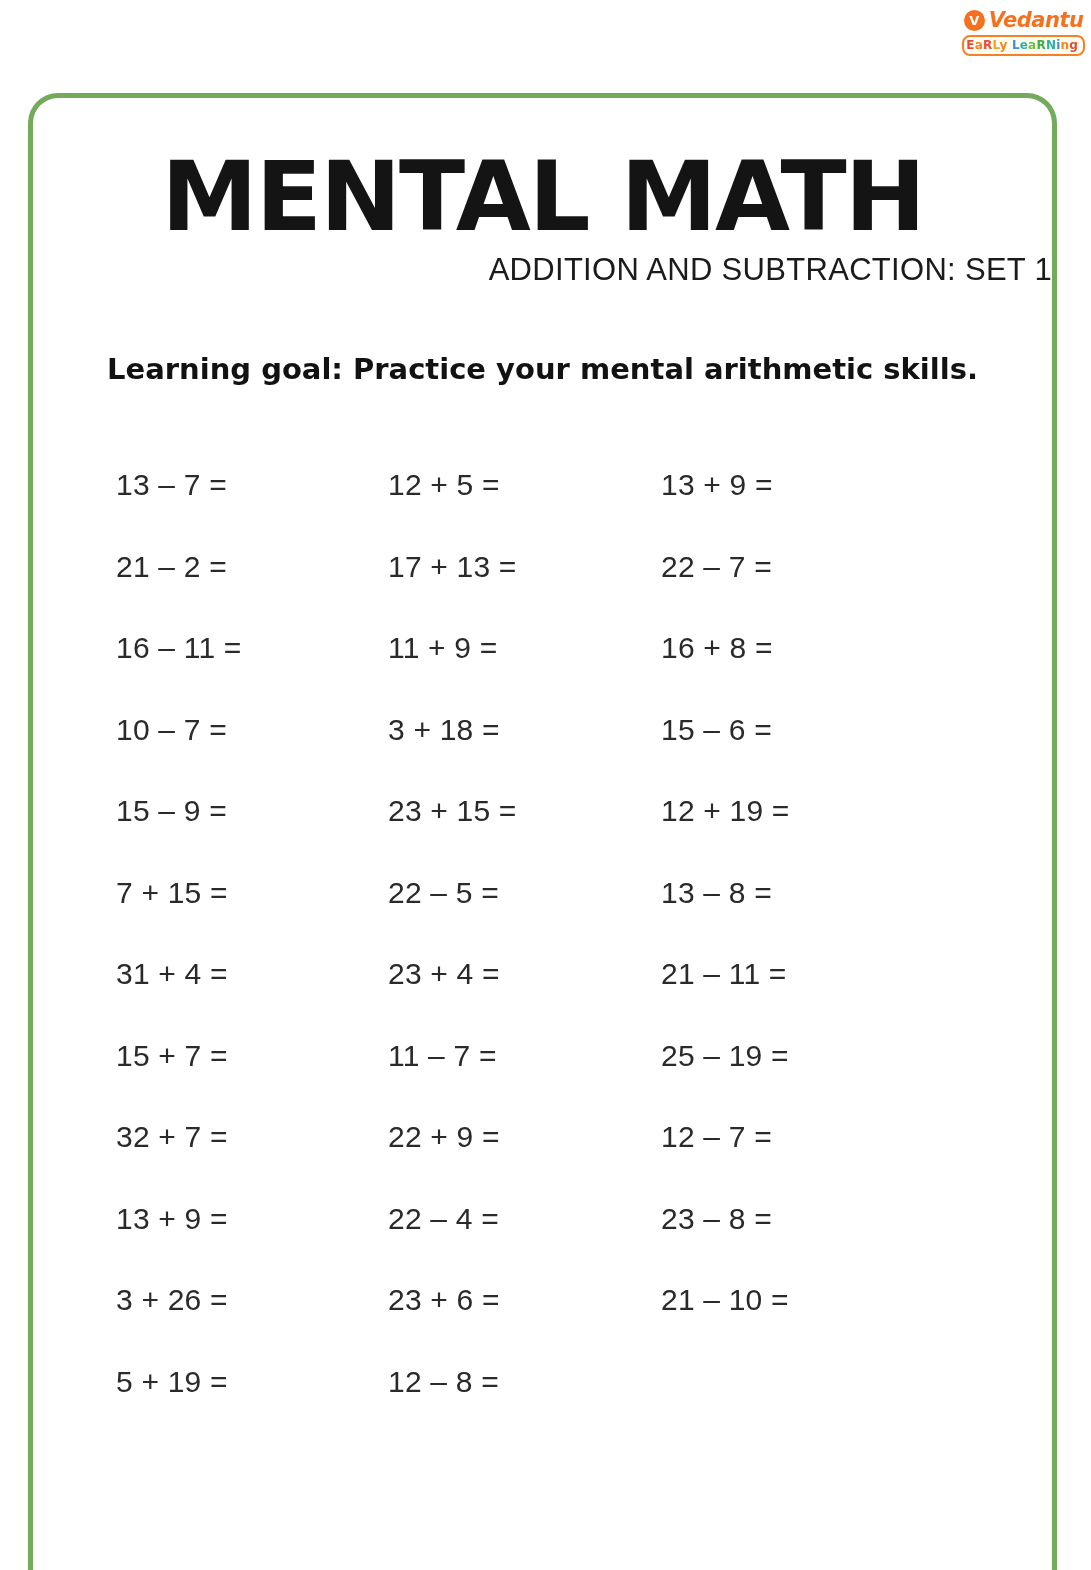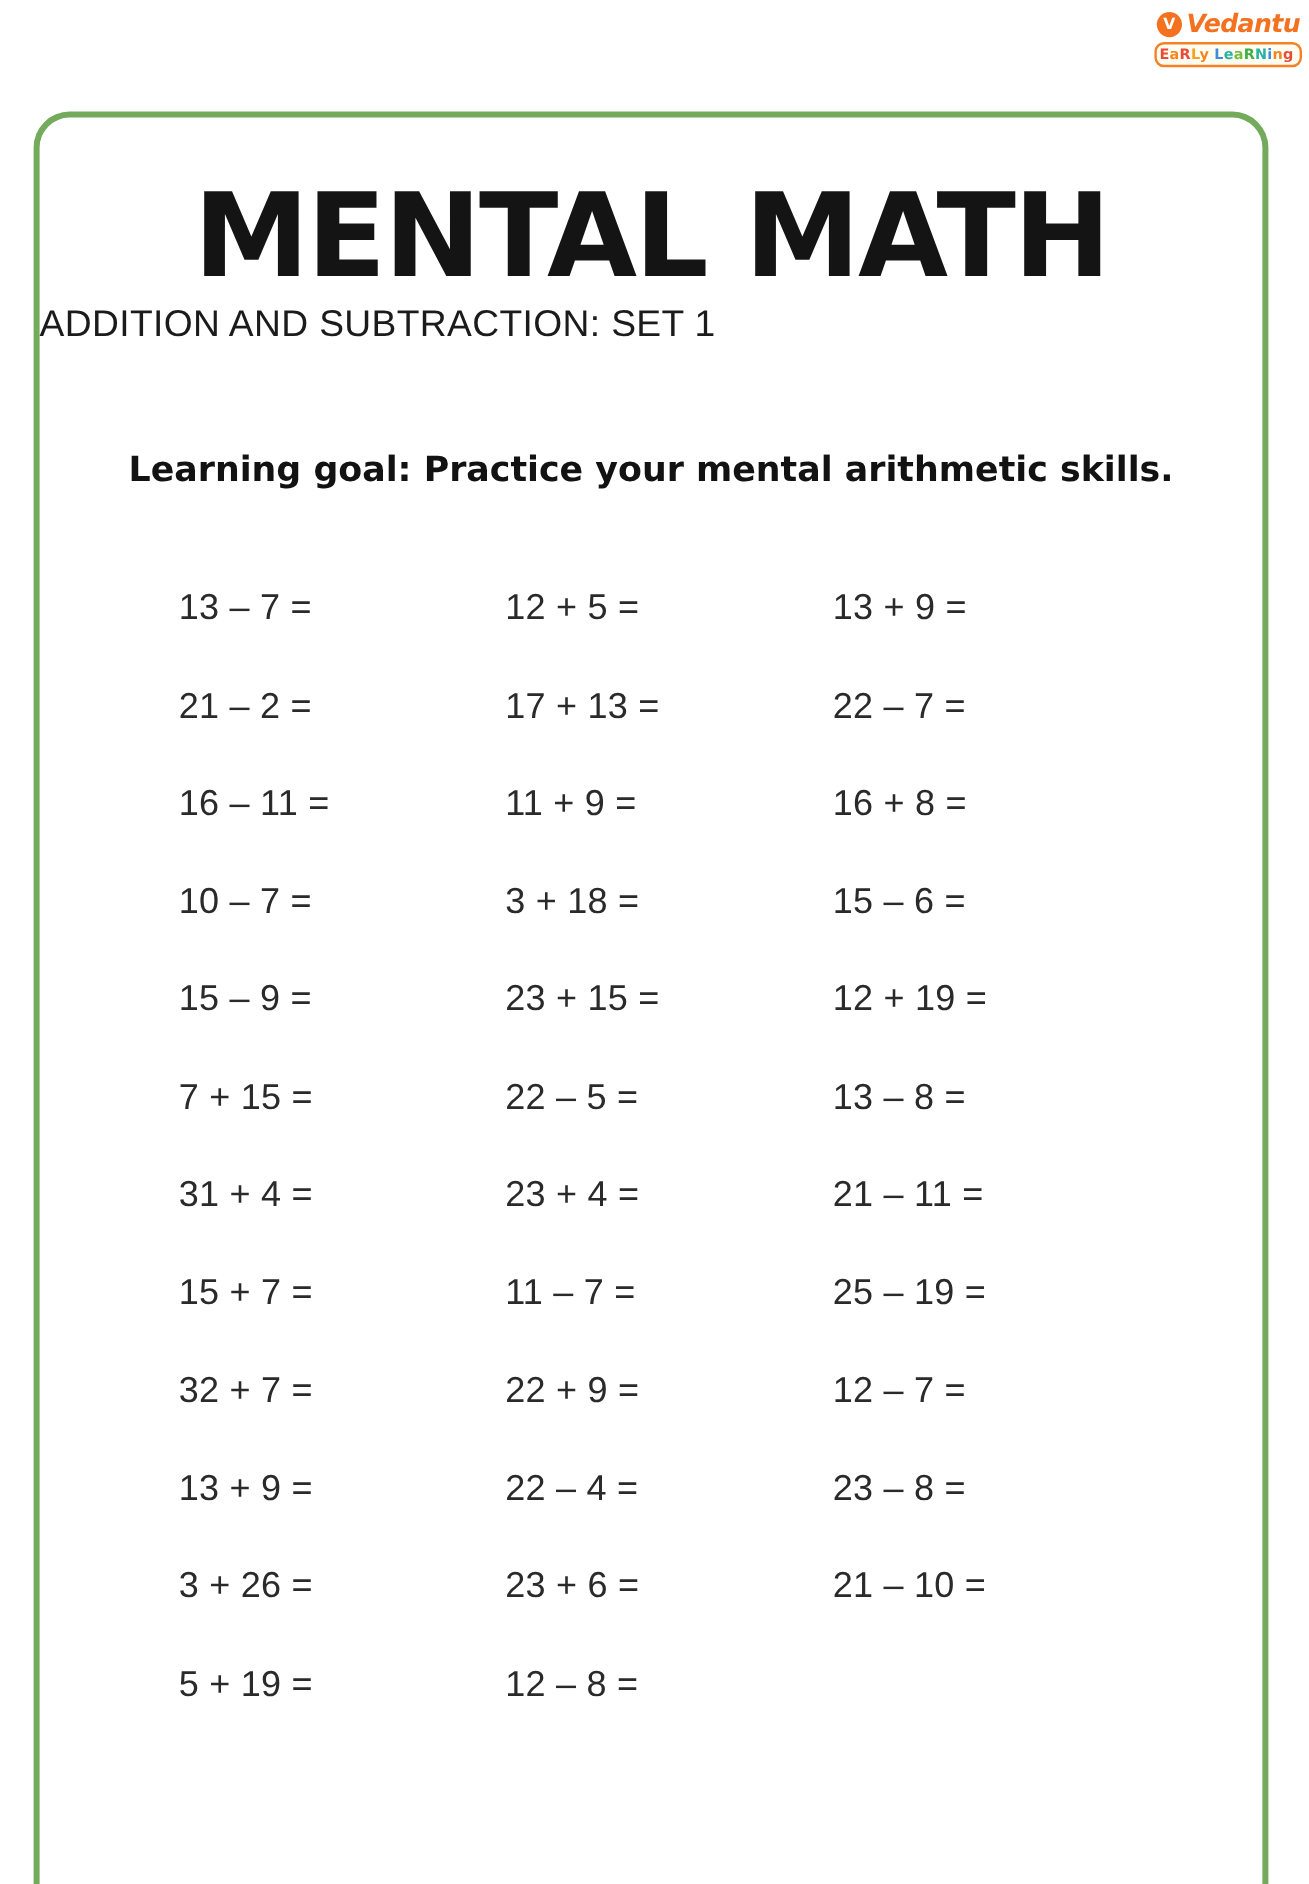--- a/index.html
+++ b/index.html
@@ -84,44 +84,45 @@
     text-align: center;
     font-family: "DejaVu Sans", sans-serif;
     font-weight: 700;
     font-size: 97px;
     line-height: 1;
     letter-spacing: -2px;
     color: #141414;
   }
   .subtitle {
     margin-top: 7px;
-    text-align: left;
+    text-align: right;
     font-family: "Liberation Sans", sans-serif;
     font-size: 31px;
     line-height: 1.15;
     letter-spacing: 0.3px;
     color: #1b1b1b;
   }
   .goal {
-    margin-top: 86px;
+    margin-top: 64px;
     text-align: center;
     font-family: "DejaVu Sans", sans-serif;
     font-weight: 700;
     font-size: 29px;
     line-height: 1.2;
     color: #121212;
   }
 
   .problems {
     margin-top: 58px;
-    padding-left: 116px;
+    padding-left: 64px;
     display: grid;
     grid-template-columns: 272px 273px auto;
     grid-auto-rows: 81.5px;
     align-items: center;
+    margin-left: 19px;
   }
   .problem {
     font-family: "Liberation Sans", sans-serif;
     font-size: 30px;
     color: #2a2a2a;
     white-space: pre;
     letter-spacing: 0.2px;
   }
 </style>
 </head>

